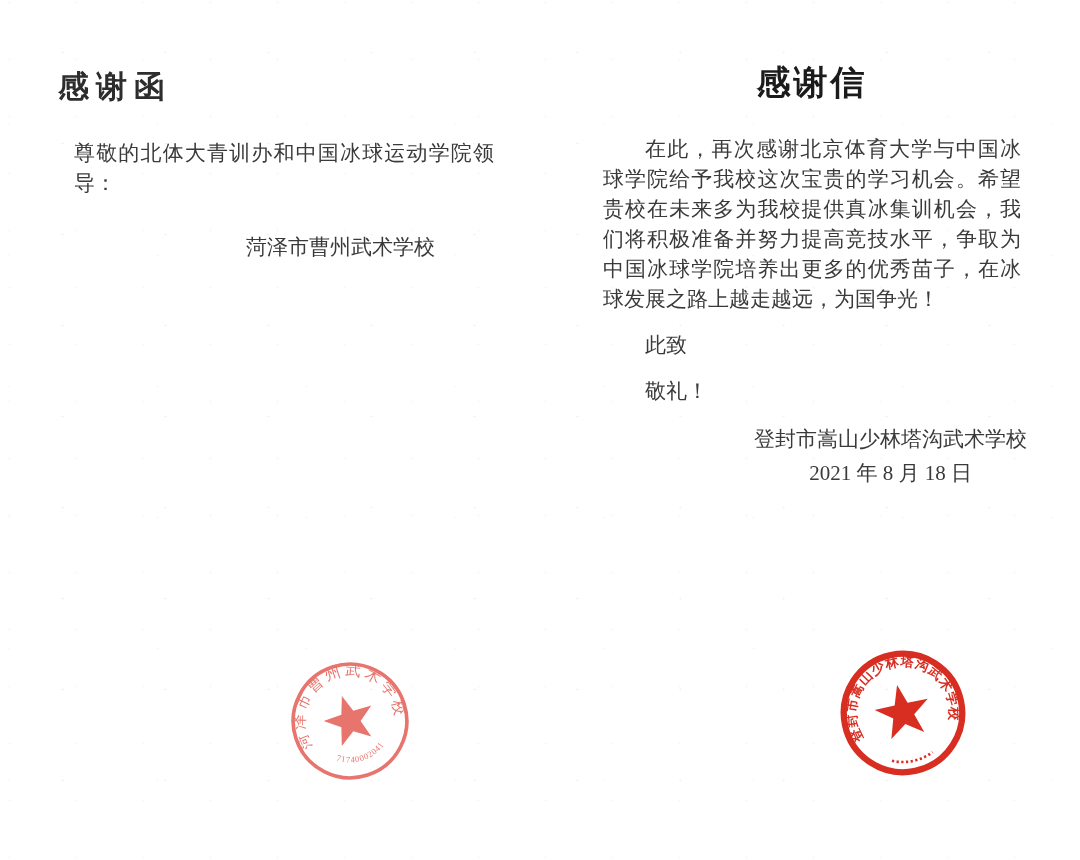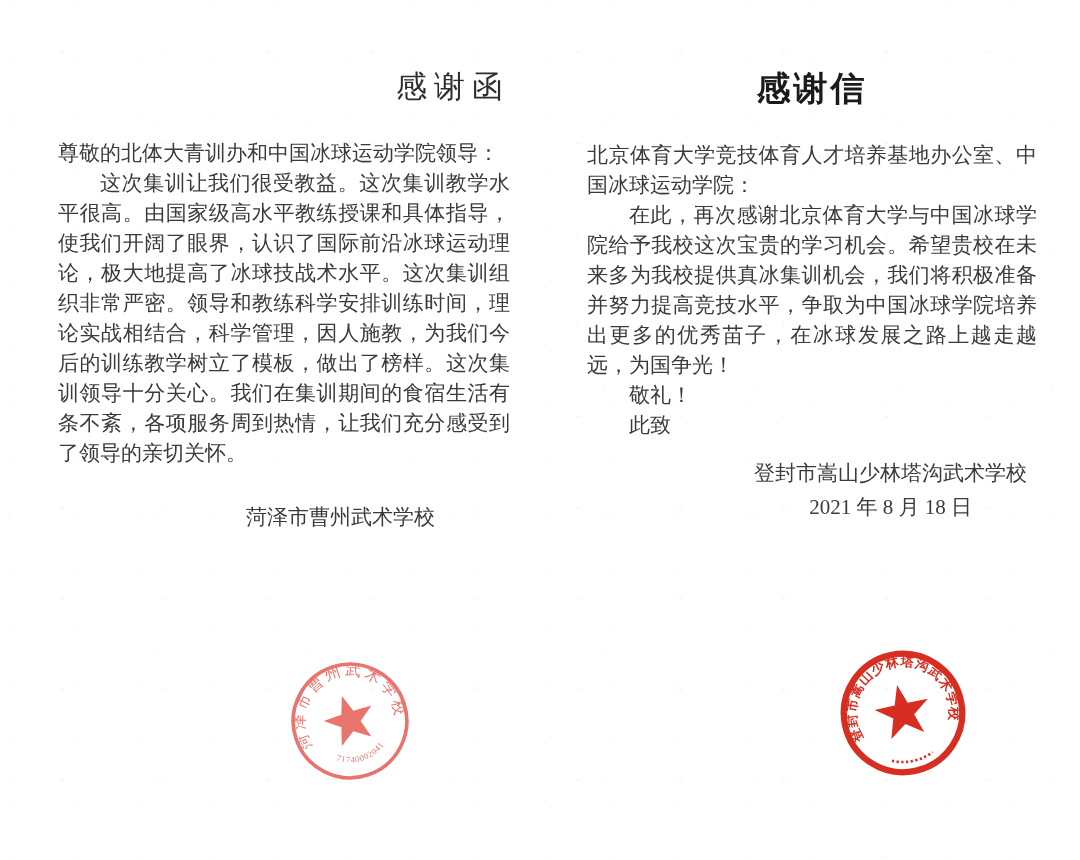--- a/index.html
+++ b/index.html
@@ -26,37 +26,37 @@
   .letter {
     position: absolute;
     top: 56px;
   }
   .letter-left { left: 58px;  width: 452px; }
   .letter-right{ left: 587px; width: 450px; }
 
   .title-serif {
     margin: 10px 0 30px 0;
     font-size: 31px;
-    font-weight: 400;
+    font-weight: 700;
     letter-spacing: 7px;
-    text-align: right;
+    text-align: left;
     color: #2d2d2d;
     font-family: "Liberation Serif", "DejaVu Serif", serif;
   }
   .title-sans {
-    margin: 10px 0 28px 0;
+    margin: 4px 0 28px 0;
     font-size: 34px;
     font-weight: 700;
     letter-spacing: 3px;
     text-align: center;
     color: #1b1b1b;
     font-family: "Liberation Sans", "DejaVu Sans", sans-serif;
   }
   .letter p {
-    margin: 0;
+    margin: 16px;
     font-size: 21px;
     line-height: 30px;
     text-align: justify;
     color: #3a3a3a;
   }
   .salutation { text-indent: 0; }
   .para       { text-indent: 2em; }
   .closing    { text-indent: 2em; text-align: left !important; }
 
   .sig-block {
@@ -82,33 +82,31 @@
   .stamp-right text { font-family: "Liberation Sans", "DejaVu Sans", sans-serif; font-weight: 700; }
 </style>
 </head>
 <body>
 
 <div class="canvas">
 
   <section class="letter letter-left">
     <h1 class="title-serif">感谢函</h1>
     <p class="salutation">尊敬的北体大青训办和中国冰球运动学院领导：</p>
-    <p class="para">这次集训让我们很受教益。这次集训教学水平很高。由国家级高水平教练授课和具体指导，使我们开阔了眼界，认识了国际前沿冰球运动理论，极大地提高了冰球技战术水平。这次集训组织非常严密。领导和教练科学安排训练时间，理论实战相结合，科学管理，因人施教，为我们今后的训练教学树立了模板，做出了榜样。这次集训领导十分关心。我们在集训期间的食宿生活有条不紊，各项服务周到热情，让我们充分感受到了领导的亲切关怀。</p>
     <div class="sig-block">
       <div>菏泽市曹州武术学校</div>
 
     </div>
   </section>
 
   <section class="letter letter-right">
     <h1 class="title-sans">感谢信</h1>
-    <p class="salutation">北京体育大学竞技体育人才培养基地办公室、中国冰球运动学院：</p>
     <p class="para">在此，再次感谢北京体育大学与中国冰球学院给予我校这次宝贵的学习机会。希望贵校在未来多为我校提供真冰集训机会，我们将积极准备并努力提高竞技水平，争取为中国冰球学院培养出更多的优秀苗子，在冰球发展之路上越走越远，为国争光！</p>
+    <p class="closing">此致</p>
     <p class="closing">敬礼！</p>
-    <p class="closing">此致</p>
     <div class="sig-block">
       <div>登封市嵩山少林塔沟武术学校</div>
       <div>2021 年 8 月 18 日</div>
     </div>
   </section>
 
   <svg class="stamp stamp-left" viewBox="0 0 140 140" aria-hidden="true">
     <circle cx="70" cy="70" r="56" fill="none" stroke="#e2564e" stroke-width="3.6"></circle>
     <polygon points="70,44 76.2,61.5 94.7,62 80,73.2 85.3,91 70,80.5 54.7,91 60,73.2 45.3,62 63.8,61.5" fill="#e2564e"></polygon>
     <path id="arcTopL" d="M 27.7,85.4 A 45,45 0 1 1 112.3,85.4" fill="none"></path>

